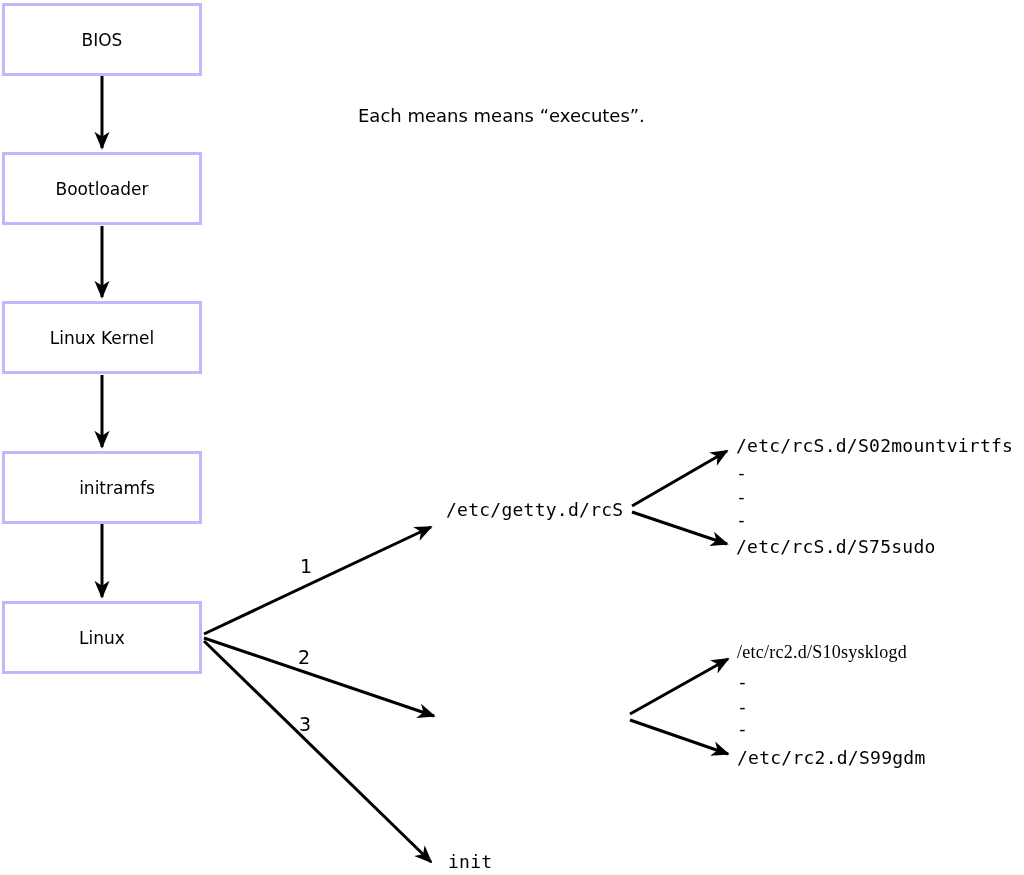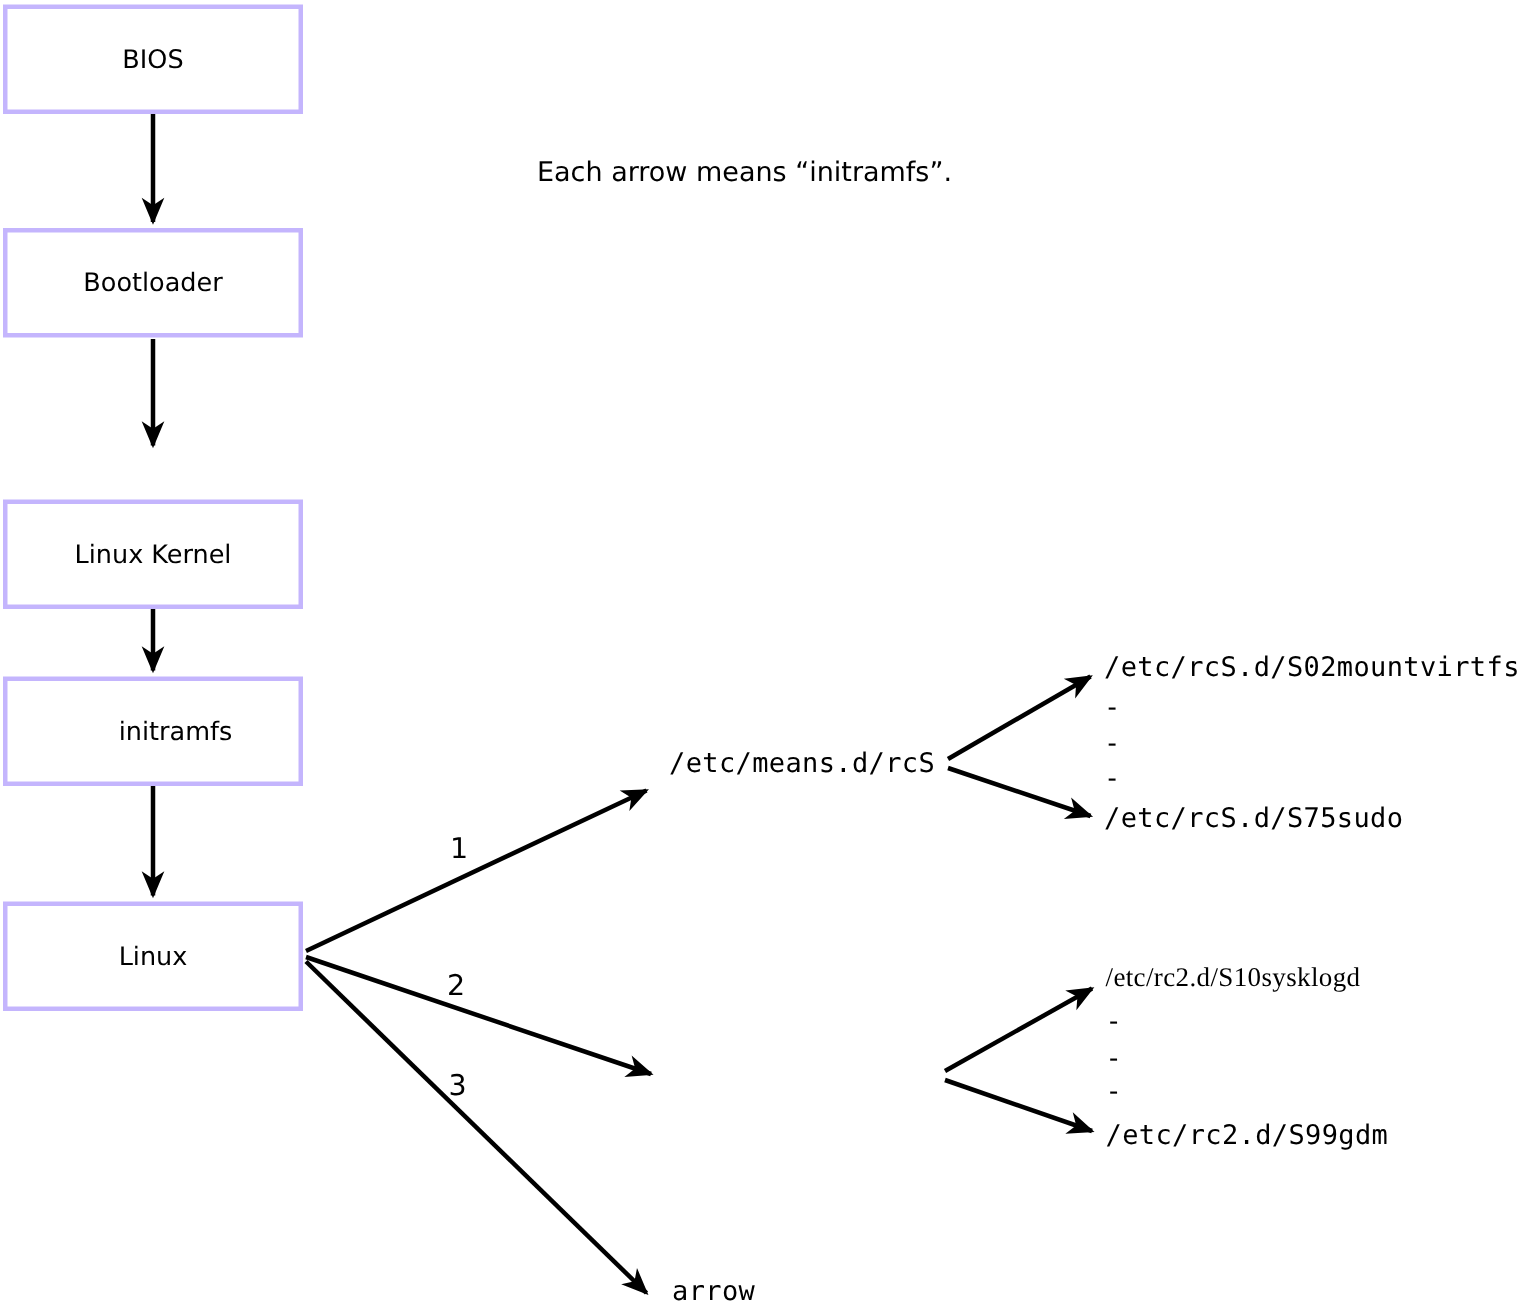--- a/index.html
+++ b/index.html
@@ -25,21 +25,21 @@
     border: 3px solid #c4b5fd;
     box-sizing: border-box;
     background: #ffffff;
     display: flex;
     align-items: center;
     justify-content: center;
     font-size: 17px;
   }
   .box-bios       { top: 3px;   }
   .box-bootloader { top: 152px; justify-content: center; }
-  .box-kernel     { top: 301px; margin-top: 32px; }
+  .box-kernel     { top: 301px; }
   .box-initramfs  { top: 451px; padding-left: 30px; }
   .box-init       { top: 601px; }
   .note {
     position: absolute;
     left: 358px;
     top: 115px;
     transform: translateY(-50%);
     font-size: 18px;
     white-space: pre;
   }
@@ -78,21 +78,21 @@
     <line x1="204" y1="638" x2="434" y2="716" stroke="#000" stroke-width="3" marker-end="url(#ah)"></line>
     <line x1="204" y1="641" x2="431" y2="862" stroke="#000" stroke-width="3" marker-end="url(#ah)"></line>
 
     <line x1="632" y1="506" x2="727" y2="451" stroke="#000" stroke-width="3" marker-end="url(#ah)"></line>
     <line x1="632" y1="512" x2="727" y2="544" stroke="#000" stroke-width="3" marker-end="url(#ah)"></line>
 
     <line x1="630" y1="714" x2="728" y2="659" stroke="#000" stroke-width="3" marker-end="url(#ah)"></line>
     <line x1="630" y1="720" x2="728" y2="754" stroke="#000" stroke-width="3" marker-end="url(#ah)"></line>
   </svg>
 
-  <div class="note">Each arrow means “initramfs”.</div>
+  <div class="note">Each means means “executes”.</div>
 
   <div class="flow-box box-bios">
     <span>BIOS</span>
   </div>
   <div class="flow-box box-bootloader">
     <span>Bootloader</span>
   </div>
   <div class="flow-box box-kernel">
     <span>Linux Kernel</span>
   </div>
@@ -100,22 +100,22 @@
     <span>initramfs</span>
   </div>
   <div class="flow-box box-init">
     <span>Linux</span>
   </div>
 
   <div class="num" style="left:306px; top:566px;">1</div>
   <div class="num" style="left:304px; top:657px;">2</div>
   <div class="num" style="left:305px; top:724px;">3</div>
 
-  <div class="mono" style="left:446px; top:509px;">/etc/means.d/rcS</div>
-  <div class="mono" style="left:448px; top:861px;">arrow</div>
+  <div class="mono" style="left:446px; top:509px;">/etc/getty.d/rcS</div>
+  <div class="mono" style="left:448px; top:861px;">init</div>
 
   <div class="mono" style="left:736px; top:445px;">/etc/rcS.d/S02mountvirtfs</div>
   <div class="mono" style="left:736px; top:472px;">-</div>
   <div class="mono" style="left:736px; top:496px;">-</div>
   <div class="mono" style="left:736px; top:519px;">-</div>
   <div class="mono" style="left:736px; top:546px;">/etc/rcS.d/S75sudo</div>
 
   <div class="mono" style="left:737px; top:652px;font-family:Liberation Serif, serif;">/etc/rc2.d/S10sysklogd</div>
   <div class="mono" style="left:737px; top:681px;">-</div>
   <div class="mono" style="left:737px; top:706px;">-</div>

